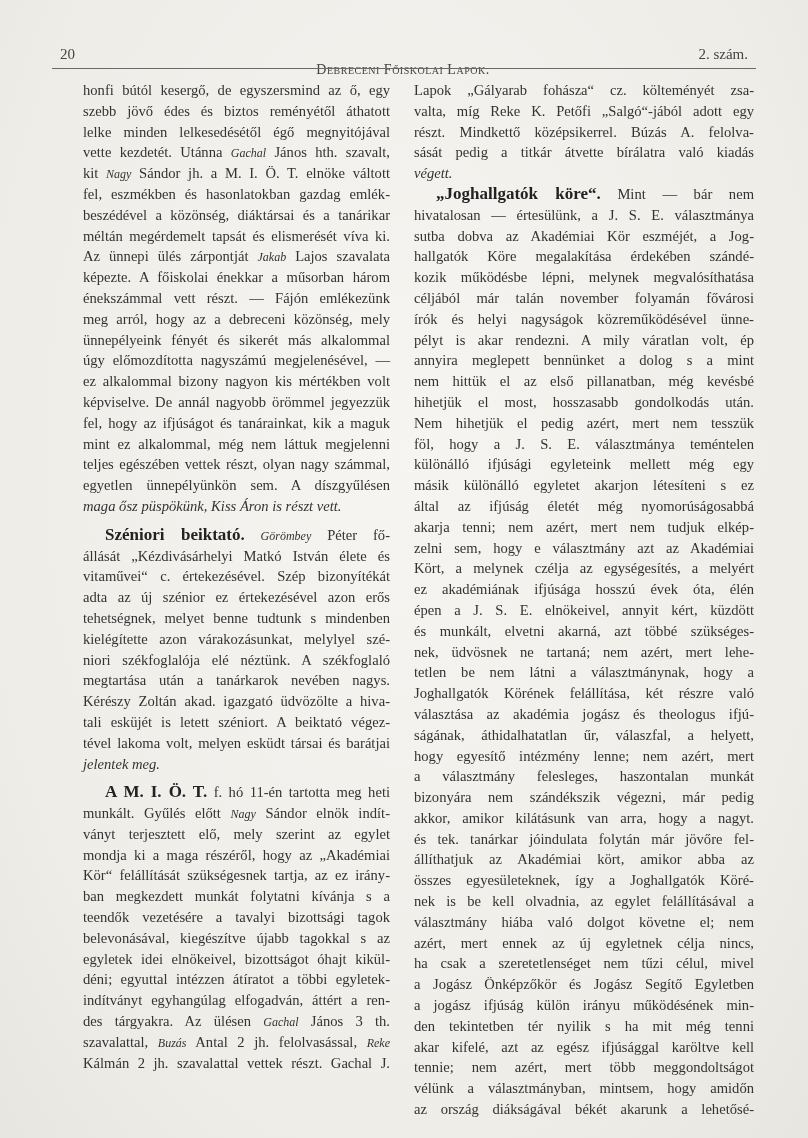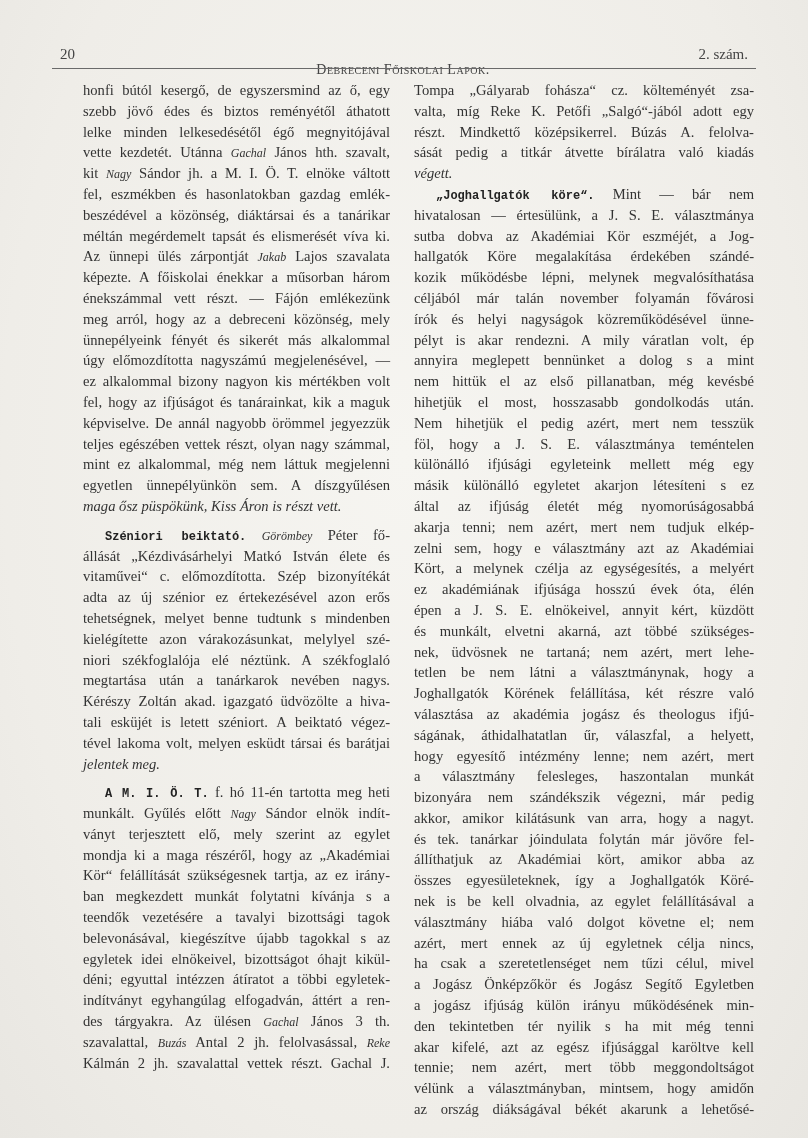--- a/index.html
+++ b/index.html
@@ -34,21 +34,21 @@
   }
   .col.left { left: 83px; width: 307px; }
   .col.right { left: 414px; width: 340px; }
   .line {
     display: block; height: 20.8px; white-space: nowrap;
     text-align: justify; text-align-last: justify;
   }
   .line.last { text-align-last: left; font-style: italic; }
   .line.indent { padding-left: 22px; }
   .gap { display: block; height: 8px; }
-  .bold-head { font-family: Liberation Mono, monospace; font-weight: bold; font-size: 12px; color: #222; }
+  .bold-head { font-family: Liberation Serif, serif; font-weight: bold; font-size: 17px; color: #222; }
   .it { font-style: italic; font-size: 12px; }
 </style>
 </head>
 <body>
 
 <div class="page">
   <div class="header">
     <span class="pageno">20</span>
     <span class="title">Debreceni Főiskolai Lapok.</span>
     <span class="issue">2. szám.</span>
@@ -65,37 +65,37 @@
         <span class="line"><span>fel, eszmékben és hasonlatokban gazdag emlék-</span></span>
         <span class="line"><span>beszédével a közönség, diáktársai és a tanárikar</span></span>
         <span class="line"><span>méltán megérdemelt tapsát és elismerését víva ki.</span></span>
         <span class="line"><span>Az ünnepi ülés zárpontját </span><span class="it">Jakab</span><span> Lajos szavalata</span></span>
         <span class="line"><span>képezte. A főiskolai énekkar a műsorban három</span></span>
         <span class="line"><span>énekszámmal vett részt. — Fájón emlékezünk</span></span>
         <span class="line"><span>meg arról, hogy az a debreceni közönség, mely</span></span>
         <span class="line"><span>ünnepélyeink fényét és sikerét más alkalommal</span></span>
         <span class="line"><span>úgy előmozdította nagyszámú megjelenésével, —</span></span>
         <span class="line"><span>ez alkalommal bizony nagyon kis mértékben volt</span></span>
+        <span class="line"><span>képviselve. De annál nagyobb örömmel jegyezzük</span></span>
         <span class="line"><span>fel, hogy az ifjúságot és tanárainkat, kik a maguk</span></span>
-        <span class="line"><span>képviselve. De annál nagyobb örömmel jegyezzük</span></span>
+        <span class="line"><span>mint ez alkalommal, még nem láttuk megjelenni</span></span>
         <span class="line"><span>teljes egészében vettek részt, olyan nagy számmal,</span></span>
-        <span class="line"><span>mint ez alkalommal, még nem láttuk megjelenni</span></span>
         <span class="line"><span>egyetlen ünnepélyünkön sem. A díszgyűlésen</span></span>
         <span class="line last"><span>maga ősz püspökünk, Kiss Áron is részt vett.</span></span>
       </div>
     <span class="gap"></span>
     <div>
       <span class="line indent">
         <span class="bold-head">Széniori beiktató.</span>
         <span class="it">Görömbey</span>
         <span>Péter fő-</span>
       </span>
       <div id="szeniori-body">
           <span class="line"><span>állását „Kézdivásárhelyi Matkó István élete és</span></span>
-          <span class="line"><span>vitaművei“ c. előmozdította. Szép bizonyítékát</span></span>
+          <span class="line"><span>vitaművei“ c. értekezésével. Szép bizonyítékát</span></span>
           <span class="line"><span>adta az új szénior ez értekezésével azon erős</span></span>
           <span class="line"><span>tehetségnek, melyet benne tudtunk s mindenben</span></span>
           <span class="line"><span>kielégítette azon várakozásunkat, melylyel szé-</span></span>
           <span class="line"><span>niori székfoglalója elé néztünk. A székfoglaló</span></span>
           <span class="line"><span>megtartása után a tanárkarok nevében nagys.</span></span>
           <span class="line"><span>Kérészy Zoltán akad. igazgató üdvözölte a hiva-</span></span>
           <span class="line"><span>tali esküjét is letett széniort. A beiktató végez-</span></span>
           <span class="line"><span>tével lakoma volt, melyen esküdt társai és barátjai</span></span>
           <span class="line last"><span>jelentek meg.</span></span>
         </div>
@@ -119,21 +119,21 @@
           <span class="line"><span>indítványt egyhangúlag elfogadván, áttért a ren-</span></span>
           <span class="line"><span>des tárgyakra. Az ülésen </span><span class="it">Gachal</span><span> János 3 th.</span></span>
           <span class="line"><span>szavalattal, </span><span class="it">Buzás</span><span> Antal 2 jh. felolvasással, </span><span class="it">Reke</span><span></span></span>
           <span class="line"><span>Kálmán 2 jh. szavalattal vettek részt. Gachal J.</span></span>
         </div>
     </div>
   </div>
 
   <div class="col right">
     <div id="right-intro">
-        <span class="line"><span>Tompa „Gályarab fohásza“ cz. költeményét zsa-</span></span>
+        <span class="line"><span>Lapok „Gályarab fohásza“ cz. költeményét zsa-</span></span>
         <span class="line"><span>valta, míg Reke K. Petőfi „Salgó“-jából adott egy</span></span>
         <span class="line"><span>részt. Mindkettő középsikerrel. Búzás A. felolva-</span></span>
         <span class="line"><span>sását pedig a titkár átvette bírálatra való kiadás</span></span>
         <span class="line last"><span>végett.</span></span>
       </div>
     <div>
       <span class="line indent">
         <span class="bold-head">„Joghallgatók köre“.</span>
         <span>Mint — bár nem</span>
       </span>

